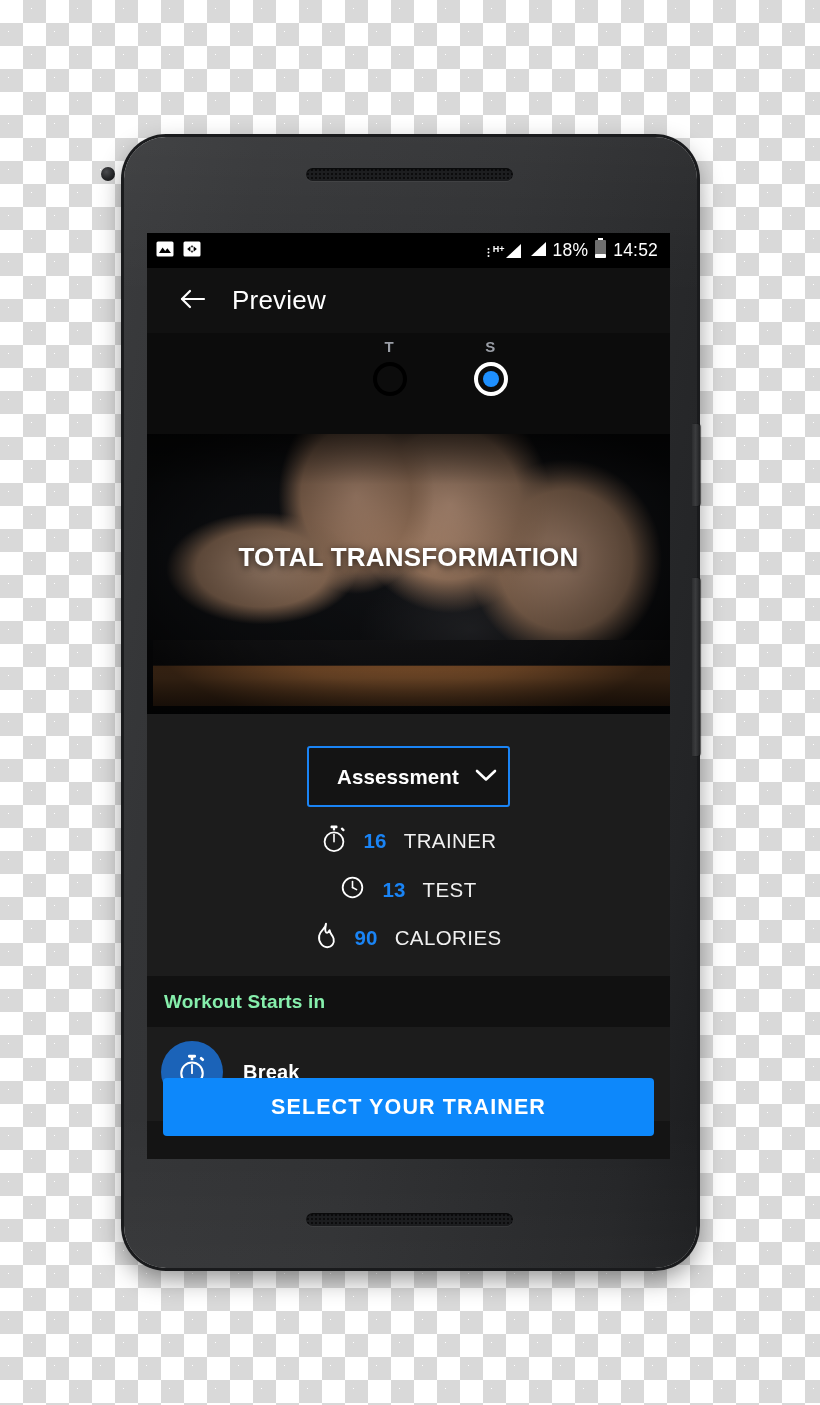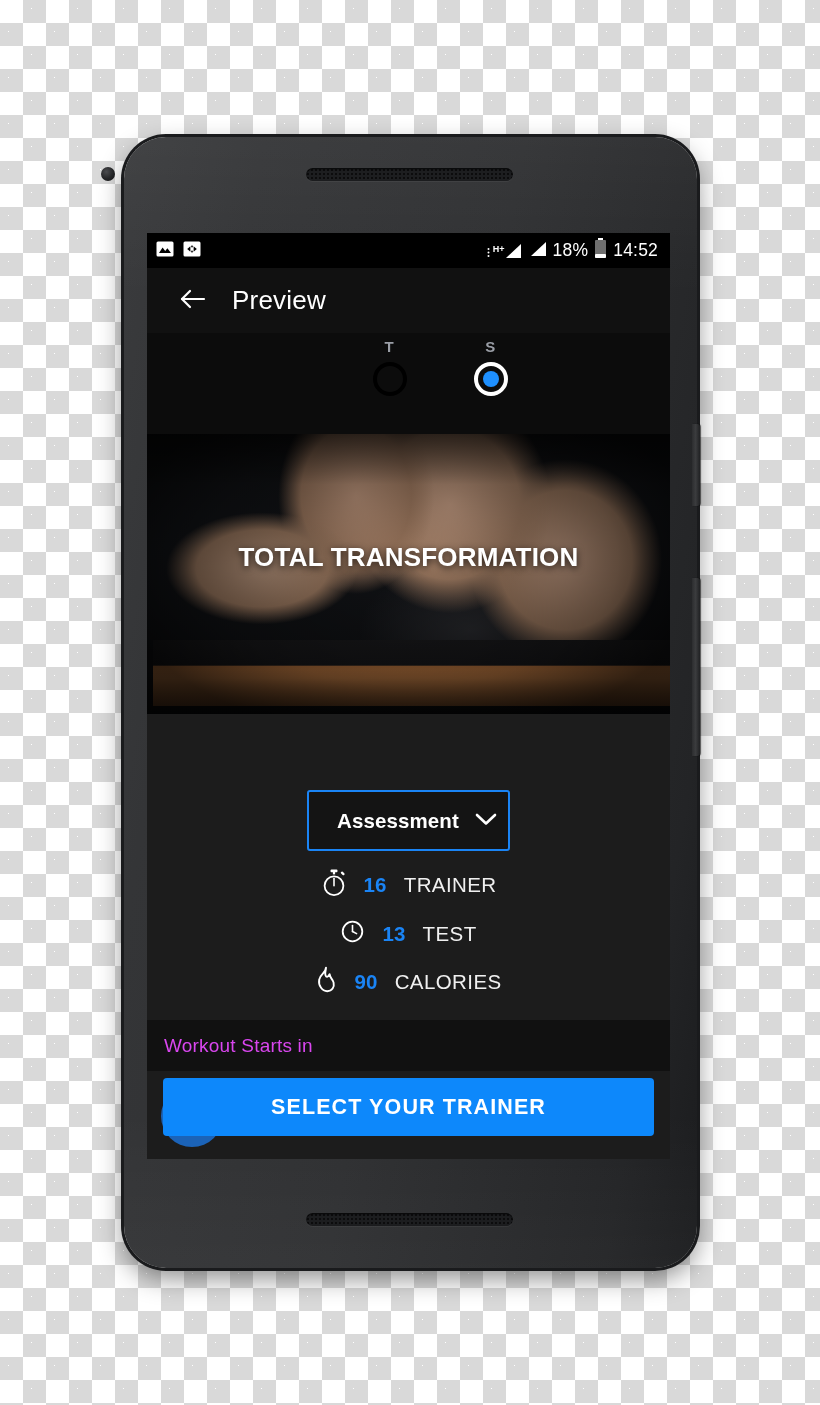--- a/index.html
+++ b/index.html
@@ -281,21 +281,20 @@
     height: 61px;
     box-sizing: border-box;
     border: 2px solid #1a84f5;
     background: #141414;
     border-radius: 3px;
     display: flex;
     align-items: center;
     justify-content: center;
     gap: 15px;
     padding-left: 18px;
-    margin-top: 44px;
   }
   #intensity-select .val {
     color: #ffffff;
     font-size: 20.5px;
     font-weight: 700;
     letter-spacing: 0.1px;
   }
 
   .stat-row {
     display: flex;
@@ -322,23 +321,23 @@
   
   #starts-header {
     margin-top: 23px;
     height: 51px;
     background: #111111;
     display: flex;
     align-items: center;
     padding-left: 17px;
   }
   #starts-header .txt {
-    color: #d946ef;
+    color: #86efac;
     font-size: 19px;
-    font-weight: 400;
+    font-weight: 700;
     letter-spacing: 0.2px;
   }
 
   
   #list-area { background: #1c1c1c; height: 94px; position: relative; }
   #break-row {
     display: flex;
     align-items: center;
     padding: 14px 0 0 14px;
     gap: 20px;

